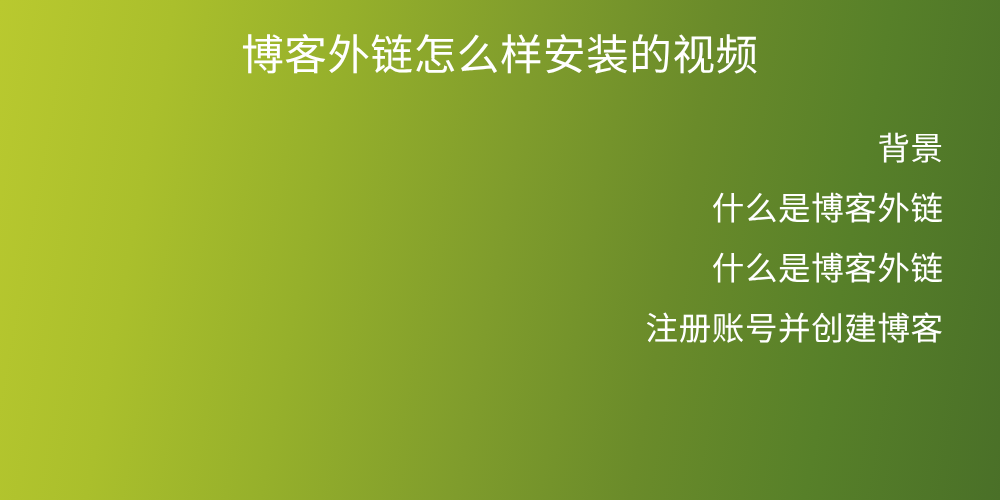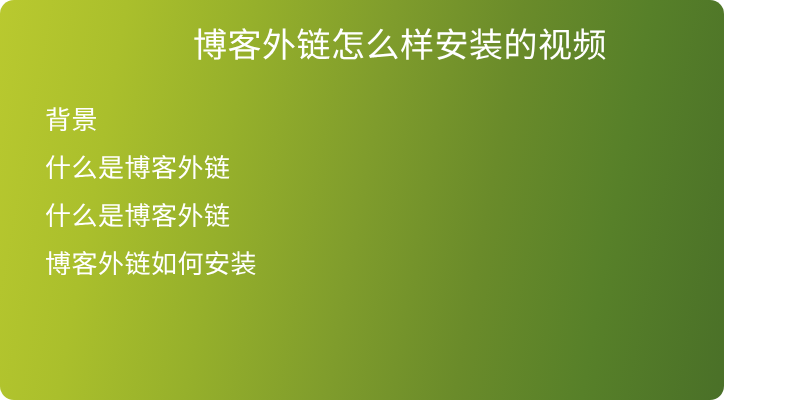--- a/index.html
+++ b/index.html
@@ -11,34 +11,33 @@
   body {
     width: 800px;
     height: 400px;
     overflow: hidden;
     font-family: "DejaVu Sans", "Liberation Sans", sans-serif;
   }
 
   
   .slide-card {
     position: relative;
-    width: 724px;
+    width: 800px;
     height: 400px;
     box-sizing: border-box;
     overflow: hidden;
     background-color: #7e9b2c;
     background-image: linear-gradient(100deg,
         #b9c92f 0%,
         #aabf2c 16%,
         #96b02b 32%,
         #7f9c2c 50%,
         #6a8b2a 66%,
         #578029 82%,
         #4a7028 100%);
-    border-radius: 14px;
   }
 
   
   .slide-title {
     position: absolute;
     top: 24px;
     left: 0;
     width: 800px;
     text-align: center;
     color: #ffffff;
@@ -61,29 +60,30 @@
   }
 
   .outline-item {
     height: 48px;
     line-height: 48px;
     color: #ffffff;
     font-size: 26px;
     font-weight: 400;
     letter-spacing: 0.5px;
     white-space: nowrap;
+    text-align: right;
   }
 </style>
 </head>
 <body>
 
 <div class="slide-card">
 
   <div class="slide-title">博客外链怎么样安装的视频</div>
 
   <ul class="outline-list">
     <li class="outline-item">背景</li>
     <li class="outline-item">什么是博客外链</li>
     <li class="outline-item">什么是博客外链</li>
-    <li class="outline-item">博客外链如何安装</li>
+    <li class="outline-item">注册账号并创建博客</li>
   </ul>
 
 </div>
 
 </body></html>

